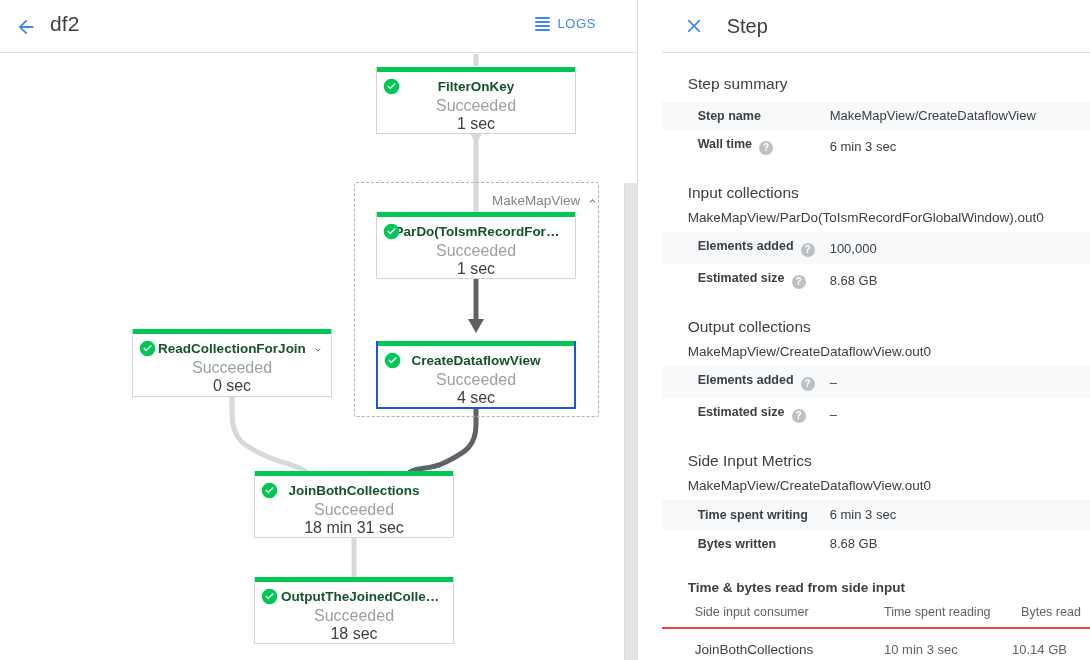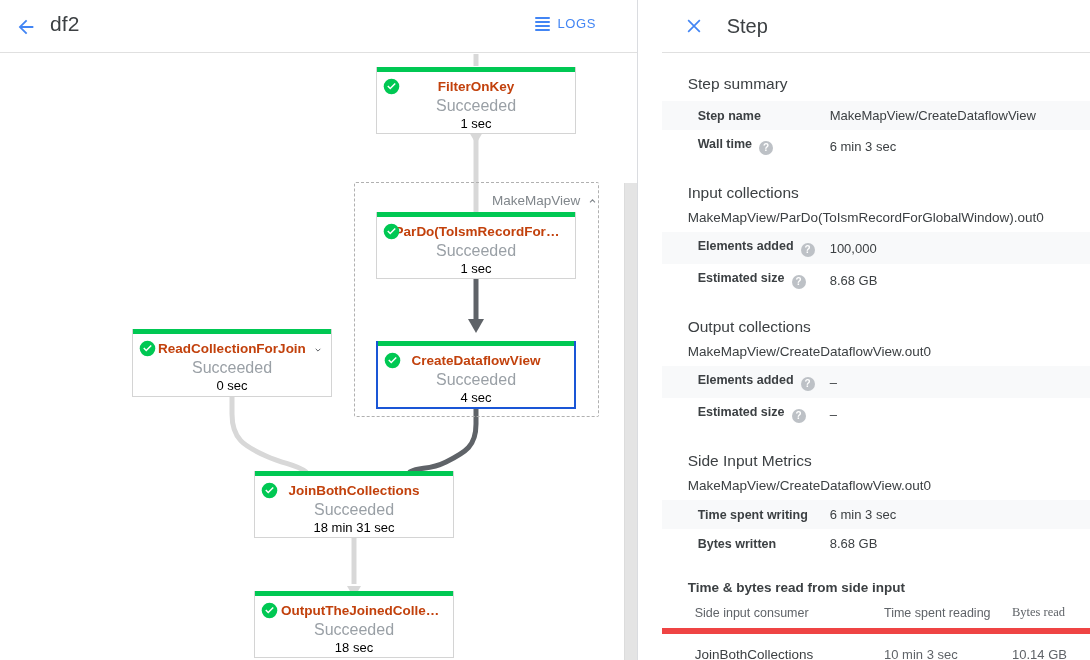--- a/index.html
+++ b/index.html
@@ -81,26 +81,26 @@
     border: 1px solid #d4d4d4;
     border-top: none;
     box-shadow: none;
     cursor: pointer;
   }
   .node .bar { height: 5px; background: #00c853; margin: 0; }
   .node.selected { border: 2px solid #1a56d6; border-top: none; margin-top: 12px; }
   .node.selected .bar { height: 5px; }
   .node-body { position: relative; padding: 6px 8px 8px 8px; text-align: center; }
   .node-title {
-    font-size: 13.5px; font-weight: bold; color: #c2410c;
+    font-size: 13.5px; font-weight: bold; color: #14532d;
     white-space: nowrap; overflow: hidden; text-overflow: ellipsis;
     line-height: 18px;
   }
   .node-status { font-size: 16px; color: #9aa0a6; line-height: 19px; font-weight: 400; }
-  .node-time { font-size: 13px; color: #000000; line-height: 18px; font-weight: 400; }
+  .node-time { font-size: 16px; color: #404040; line-height: 18px; font-weight: 400; }
   .node-check {
     position: absolute; left: 6px; top: 6px;
     width: 17px; height: 17px;
   }
   .node-chevron {
     position: absolute; right: 7px; top: 8px;
     width: 12px; height: 12px;
   }
 
   
@@ -163,25 +163,25 @@
     font-weight: bold; cursor: pointer;
   }
   .sub-h {
     font-size: 13.5px; font-weight: bold; color: #3c4043;
     margin: 22px 0 0 26px;
   }
   table.sidein { width: 100%; border-collapse: collapse; margin-top: 6px; }
   table.sidein th {
     font-size: 12.5px; font-weight: 400; color: #5f6368;
     text-align: left; padding: 4px 0 8px 0;
-    border-bottom: 6px solid #ef4444;
+    border-bottom: 2px solid #ef4444;
   }
   table.sidein th.c1 { padding-left: 33px; }
   table.sidein th.c2 { text-align: left; width: 128px; }
-  table.sidein th.c3 { text-align: left; width: 78px; font-family: Liberation Serif, serif; }
+  table.sidein th.c3 { text-align: center; width: 78px; }
   table.sidein td {
     font-size: 13.5px; color: #3c4043; padding: 13px 0 10px 0;
   }
   table.sidein td.c1 { padding-left: 33px; }
   table.sidein td.c2 { color: #5f6368; font-size: 13px; }
   table.sidein td.c3 { color: #5f6368; font-size: 13px; }
 </style>
 </head>
 <body>
 
@@ -312,21 +312,21 @@
               <circle cx="12" cy="12" r="11" fill="#00c853"></circle>
               <path d="M10.2,16.3 L6,12.1 L7.5,10.6 L10.2,13.3 L16.5,7 L18,8.5 Z" fill="#fff"></path>
             </svg>
           </span>
           <div class="node-title">JoinBothCollections</div>
           <div class="node-status">Succeeded</div>
           <div class="node-time">18 min 31 sec</div>
         </div>
       </div>
 
-      <div class="node" style="left:254px; top:537px; width:200px; height:67px;">
+      <div class="node" style="left:254px; top:523px; width:200px; height:67px;">
         <div class="bar"></div>
         <div class="node-body">
           <span class="node-check">
             <svg width="17" height="17" viewBox="0 0 24 24">
               <circle cx="12" cy="12" r="11" fill="#00c853"></circle>
               <path d="M10.2,16.3 L6,12.1 L7.5,10.6 L10.2,13.3 L16.5,7 L18,8.5 Z" fill="#fff"></path>
             </svg>
           </span>
           <div class="node-title" style="padding-left:18px;">OutputTheJoinedCollec…</div>
           <div class="node-status">Succeeded</div>

